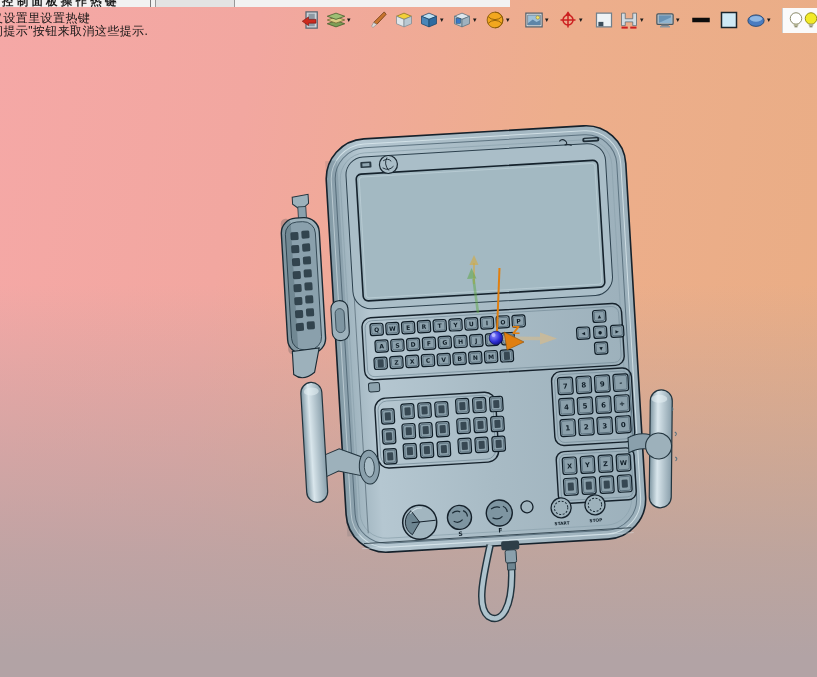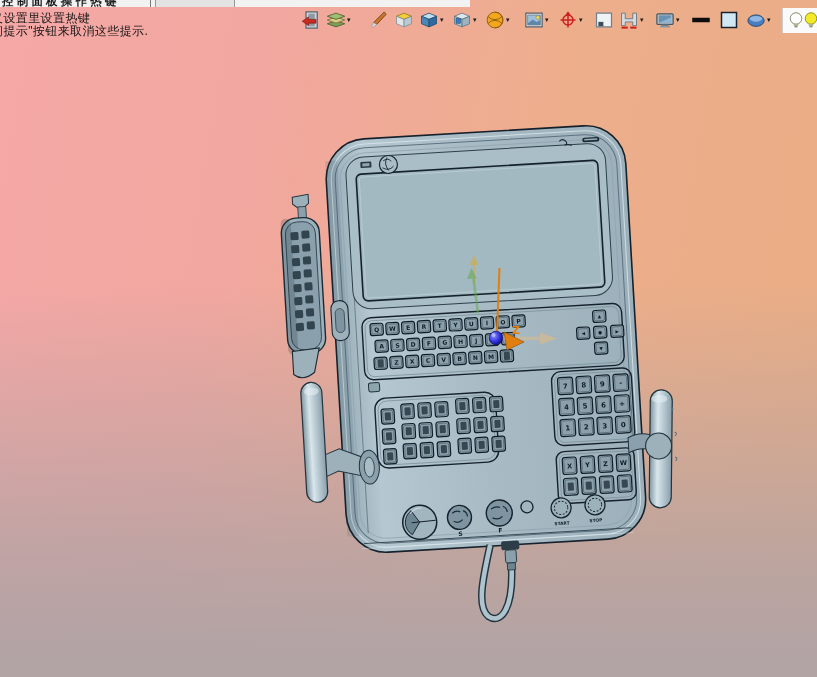--- a/index.html
+++ b/index.html
@@ -3,21 +3,21 @@
 <meta charset="utf-8">
 <style>
   html,body{margin:0;padding:0;width:817px;height:677px;overflow:hidden;
     font-family:"Liberation Sans",sans-serif;}
   #stage{position:relative;width:817px;height:677px;overflow:hidden;
     background-image:
       linear-gradient(to bottom, rgba(177,162,164,0) 42%, rgba(177,162,164,.78) 82%, #b2a3a5 97%),
       linear-gradient(100deg,#f5a8a6 0%,#f2a7a0 28%,#edae8c 62%,#e9ad84 100%);}
   
   #titlebar{position:absolute;left:0;top:0;width:470px;height:7px;background:#f2f2f2;
-    overflow:hidden;z-index:6;}
+    overflow:hidden;z-index:6;padding-left:40px;}
   #titlebar .t{position:absolute;left:2px;top:-6px;font-size:11.5px;font-weight:bold;
     letter-spacing:3.2px;color:#1c1c1c;white-space:nowrap;}
   #titlebar .sep{position:absolute;left:150px;top:0;width:1px;height:7px;background:#7a7a7a;}
   #titlebar .combo{position:absolute;left:155px;top:0;width:78px;height:7px;background:#e3e3e3;
     border-left:1px solid #989898;border-right:1px solid #989898;}
   
   .hint{position:absolute;left:-9px;color:#161616;font-size:12px;font-weight:500;
     letter-spacing:.4px;white-space:nowrap;z-index:5;}
   #hint1{top:10px}
   #hint2{top:23px}

